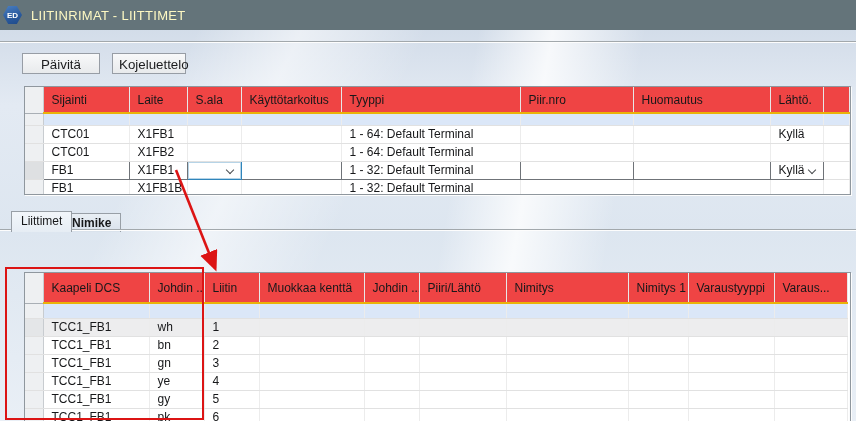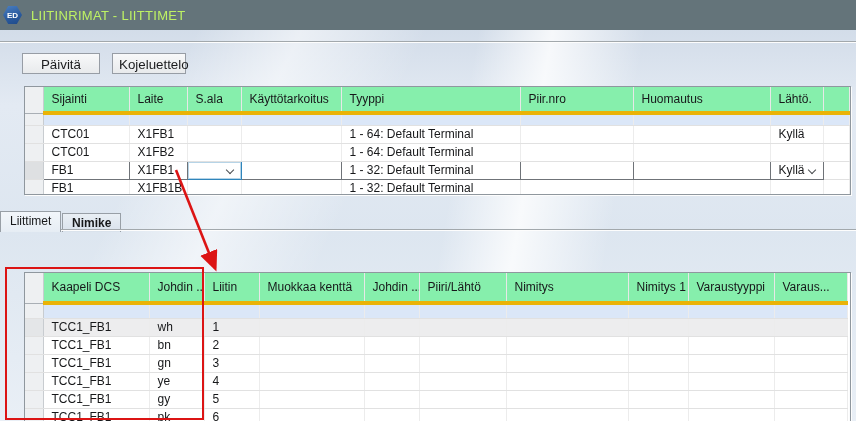--- a/index.html
+++ b/index.html
@@ -9,37 +9,37 @@
       linear-gradient(100deg, rgba(255,255,255,0) 52%, rgba(255,255,255,.8) 60%, rgba(255,255,255,0) 70%),
       linear-gradient(115deg, rgba(255,255,255,0) 20%, rgba(255,255,255,.55) 30%, rgba(255,255,255,0) 42%),
       linear-gradient(180deg,#ccd7e5 0,#e3eaf3 25%,#dde6f0 55%,#e9eff6 100%);}
   
   .titlebar{position:absolute;left:0;top:0;width:856px;height:30px;background:#64747a;
     display:flex;align-items:center;padding-left:3px;box-sizing:border-box;gap:9px;}
   .app-icon{width:19px;height:19px;flex:0 0 19px;
     clip-path:polygon(27% 2%,73% 2%,100% 50%,73% 98%,27% 98%,0 50%);
     background:linear-gradient(160deg,#4b80c2 0%,#2a5a9e 55%,#1d4886 100%);
     color:#fff;font-size:8px;font-weight:bold;display:flex;align-items:center;justify-content:center;letter-spacing:0;}
-  .title-text{color:#bef264;font-size:13px;letter-spacing:.3px;}
+  .title-text{color:#fef9c3;font-size:13px;letter-spacing:.3px;}
   
   .hline{position:absolute;left:0;width:856px;height:0;border-top:1px solid #a2a8ac;border-bottom:1px solid #fdfdfd;}
   
   .btn{position:absolute;box-sizing:border-box;height:21px;line-height:19px;text-align:center;
     background:linear-gradient(#f8f9fa,#e8eaec);border:1px solid #979da5;color:#1b1c1e;cursor:default;}
   
   .tab{position:absolute;box-sizing:border-box;padding:0 9px;line-height:19px;
     border:1px solid #989fa6;border-bottom:none;background:linear-gradient(#e9eff5,#d9e2ec);}
   .tab.active{background:linear-gradient(#f2f6fa,#e6edf4);z-index:3;}
   
   .grid{position:absolute;background:#fff;border:1px solid #8f979e;overflow:hidden;
     box-shadow:inset 0 0 0 1px #fafbfc, 1px 1px 0 #fdfdfd;}
   .grid table{border-collapse:collapse;table-layout:fixed;background:#fff;}
   .grid th,.grid td{font:12px/16px "Liberation Sans",sans-serif;font-weight:normal;text-align:left;
     padding:0 3px 0 8px;white-space:nowrap;overflow:hidden;box-sizing:border-box;}
-  .grid th{height:26px;background:#86efac;border-bottom:4px solid #eab308;border-right:1px solid #e8e8e8;vertical-align:middle;}
+  .grid th{height:26px;background:#ef4444;border-bottom:2px solid #eab308;border-right:1px solid #e8e8e8;vertical-align:middle;}
   .grid-bottom th{height:30px;}
   .grid td{height:18px;border-right:1px solid #ececec;border-bottom:1px solid #e1e1e1;}
   .grid .rowhdr{background:#eef0f2;border-right:1px solid #c8ccd0;}
   .grid th.rowhdr{border-bottom:1px solid #a9afb5;}
   .grid tr.new td{background:#dbe7f8;height:12px;}
   .grid-bottom tr.new td{height:15px;}
   .grid tr.new td.rowhdr{background:#eef0f2;}
   .grid tr.current td{background:#ededee;}
   .grid tr.current td.rowhdr{background:#e4e6e8;}
   .grid tr.editing td.edit{border:1px solid #6f7378;}
@@ -155,21 +155,21 @@
             <td><span>1 - 32: Default Terminal</span></td>
             <td><span></span></td>
             <td><span></span></td>
             <td><span></span></td>
             <td><span></span></td>
           </tr>
         </tbody>
       </table>
     </div>
 
-  <div class="tab active" style="left:0;top:211px;height:21px;">Liittimet</div>
+  <div class="tab active" style="left:11px;top:211px;height:21px;">Liittimet</div>
   <div class="tab" style="left:62px;top:213px;height:19px;font-weight:bold;">Nimike</div>
 
 
   <div class="grid grid-bottom" style="left:24px;top:272px;width:825px;height:149px;">
       <table style="width: 822px;">
         <colgroup>
           <col style="width: 18px;">
           <col style="width: 106px;">
           <col style="width: 55px;">
           <col style="width: 55px;">

